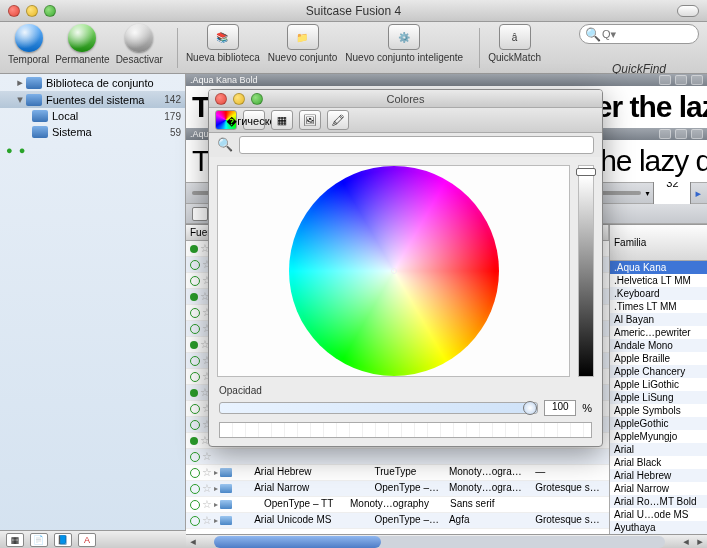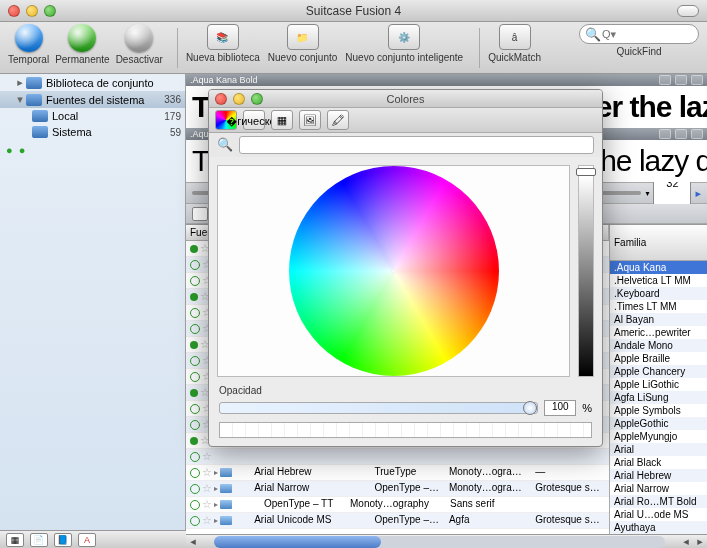--- a/index.html
+++ b/index.html
@@ -22,21 +22,21 @@
 .tb-btn.blue .orb{--c1:#6bb7ff;--c2:#0968c3;}
 .tb-btn.green .orb{--c1:#8fe27a;--c2:#1a8a0e;}
 .tb-btn.gray .orb{--c1:#ddd;--c2:#888;}
 .tb-sep{width:1px;height:40px;background:#aaa;margin:4px 8px;}
 .tb-iconbtn{display:flex;flex-direction:column;align-items:center;margin-right:8px;font-size:10px;color:#333;}
 .tb-iconbtn .ibox{width:32px;height:26px;border:1px solid #888;border-radius:4px;background:linear-gradient(#fdfdfd,#d8d8d8);display:flex;align-items:center;justify-content:center;margin-bottom:2px;}
 .searchbox{margin-left:auto;display:flex;flex-direction:column;align-items:center;}
 .searchbox input{width:120px;height:20px;border-radius:10px;border:1px solid #999;padding:0 8px 0 22px;font-size:11px;}
 .searchbox .wrap{position:relative;}
 .searchbox .mag{position:absolute;left:6px;top:3px;color:#666;}
-.searchbox .lbl{font-size:10px;color:#333;margin-top:2px;}
+.searchbox .lbl{font-size:12px;color:#333;margin-top:18px;font-style:italic;}
 
 .main { display:flex; height:calc(548px - 22px - 52px); }
 
 
 .sidebar{width:186px;background:linear-gradient(#e8eff7,#d4e2f0);border-right:1px solid #a0a0a0;overflow:auto;}
 .sb-row{display:flex;align-items:center;padding:2px 4px;font-size:11px;}
 .sb-row .cnt{margin-left:auto;color:#444;font-size:10px;}
 .sb-row .disc{width:12px;display:inline-block;text-align:center;color:#666;}
 .sb-row .fic{width:16px;height:12px;background:linear-gradient(#7db0e8,#3a72b5);border-radius:2px;margin-right:4px;display:inline-block;}
 .sb-row.sel{background:linear-gradient(#cdd9e6,#b3c6d8);}
@@ -170,21 +170,21 @@
     <div class="sb-row l1">
         <span class="disc">▸</span>
         <span class="fic"></span>
         <span>Biblioteca de conjunto</span>
         <span class="cnt"></span>
       </div>
     <div class="sb-row l1 sel">
         <span class="disc">▾</span>
         <span class="fic"></span>
         <span>Fuentes del sistema</span>
-        <span class="cnt">336</span>
+        <span class="cnt">142</span>
       </div>
     <div class="sb-row l2">
         <span class="fic"></span>
         <span>Local</span>
         <span class="cnt">179</span>
       </div>
     <div class="sb-row l2">
         <span class="fic"></span>
         <span>Sistema</span>
         <span class="cnt">59</span>
@@ -442,21 +442,21 @@
             <div class="fam-row sel">.Aqua Kana</div>
             <div class="fam-row">.Helvetica LT MM</div>
             <div class="fam-row">.Keyboard</div>
             <div class="fam-row">.Times LT MM</div>
             <div class="fam-row">Al Bayan</div>
             <div class="fam-row">Americ…pewriter</div>
             <div class="fam-row">Andale Mono</div>
             <div class="fam-row">Apple Braille</div>
             <div class="fam-row">Apple Chancery</div>
             <div class="fam-row">Apple LiGothic</div>
-            <div class="fam-row">Agfa LiSung</div>
+            <div class="fam-row">Apple LiSung</div>
             <div class="fam-row">Apple Symbols</div>
             <div class="fam-row">AppleGothic</div>
             <div class="fam-row">AppleMyungjo</div>
             <div class="fam-row">Arial</div>
             <div class="fam-row">Arial Black</div>
             <div class="fam-row">Arial Hebrew</div>
             <div class="fam-row">Arial Narrow</div>
             <div class="fam-row">Arial Ro…MT Bold</div>
             <div class="fam-row">Arial U…ode MS</div>
             <div class="fam-row">Ayuthaya</div>

